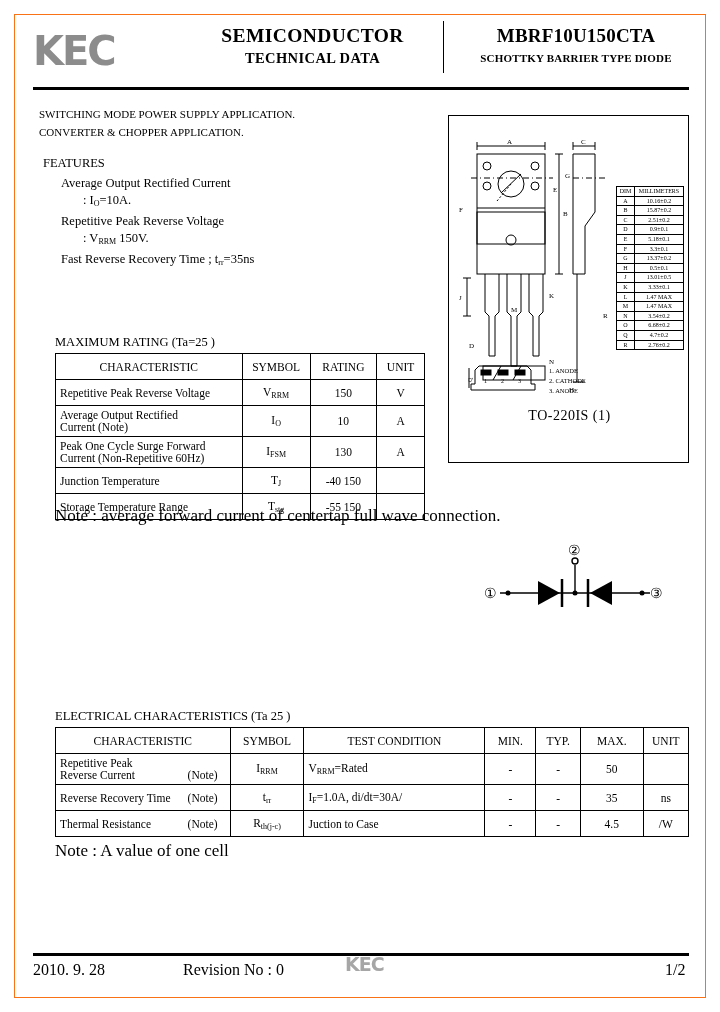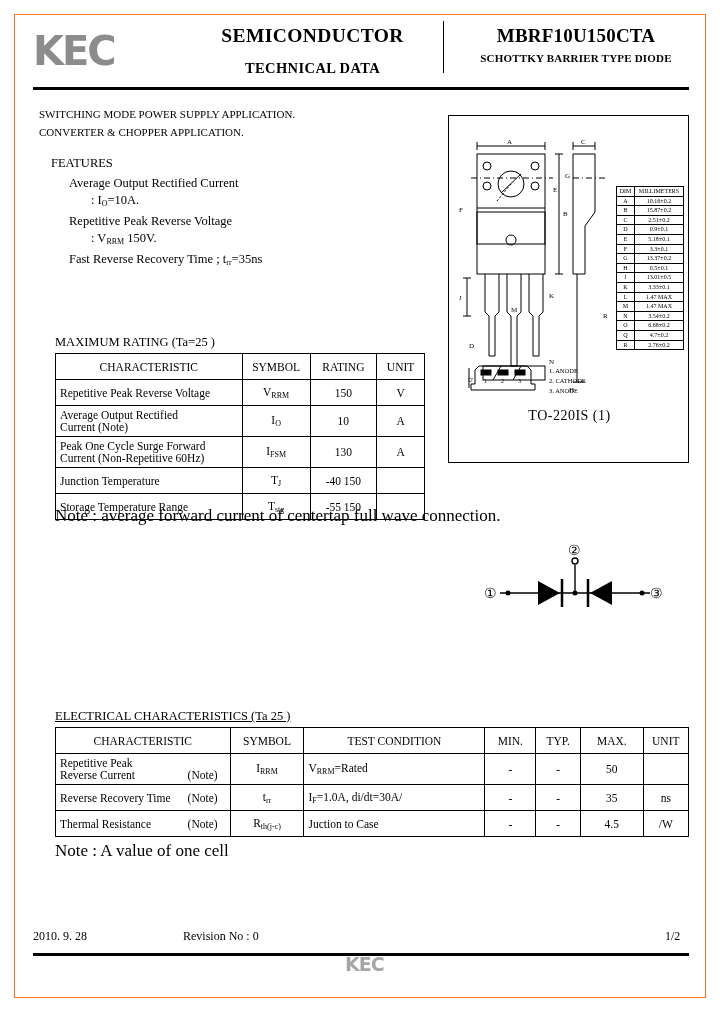--- a/index.html
+++ b/index.html
@@ -5,30 +5,30 @@
   html,body{margin:0;padding:0;background:#fff;}
   body{width:720px;height:1012px;font-family:"Liberation Serif",serif;color:#000;position:relative;overflow:hidden;}
 
   .page{position:absolute;left:14px;top:14px;width:692px;height:984px;border:1px solid #f97316;box-sizing:border-box;}
 
   
   .header{position:relative;height:56px;}
   .logo{position:absolute;left:18px;top:16px;font-family:"DejaVu Sans",sans-serif;font-weight:bold;font-size:40px;letter-spacing:-2px;color:#8c8c8c;line-height:40px;}
   .hdr-mid{position:absolute;left:170px;top:10px;width:255px;text-align:center;}
   .hdr-mid .l1{font-size:19.5px;font-weight:bold;letter-spacing:.4px;}
-  .hdr-mid .l2{font-size:14.5px;font-weight:bold;letter-spacing:.4px;margin-top:13px;}
+  .hdr-mid .l2{font-size:14.5px;font-weight:bold;letter-spacing:.4px;margin-top:3px;}
   .hdr-div{position:absolute;left:428px;top:6px;width:1px;height:52px;background:#000;}
   .hdr-right{position:absolute;left:434px;top:10px;width:254px;text-align:center;}
   .hdr-right .l1{font-size:19px;font-weight:bold;letter-spacing:.2px;}
   .hdr-right .l2{font-size:11px;font-weight:bold;letter-spacing:.2px;margin-top:5px;}
   .rule{position:absolute;left:18px;top:72px;width:656px;height:3px;background:#000;}
 
   
   .intro{position:absolute;left:24px;top:90px;font-size:11px;line-height:18px;}
-  .features{position:absolute;left:36px;top:140px;font-size:12.5px;line-height:17.5px;}
+  .features{position:absolute;left:28px;top:140px;font-size:12.5px;line-height:17.5px;}
   .features .ttl{margin-bottom:2px;}
   .features .lvl1{padding-left:18px;}
   .features .lvl2{padding-left:40px;}
   sub{font-size:8px;vertical-align:-2px;}
 
   
   .sect-title{position:absolute;font-size:12.5px;}
   table.dt{border-collapse:collapse;font-size:11.5px;}
   table.dt td,table.dt th{border:1px solid #000;padding:3px 4px;font-weight:normal;}
   .c{text-align:center;}
@@ -54,21 +54,21 @@
   .pinlegend{position:absolute;left:100px;top:250px;font-size:6.5px;line-height:10px;}
 
   
   .botview{position:absolute;left:18px;top:248px;width:76px;height:30px;}
 
   
   .symbol{position:absolute;left:455px;top:520px;width:210px;height:80px;}
 
   
   .foot-rule{position:absolute;left:18px;top:938px;width:656px;height:3px;background:#000;}
-  .foot{position:absolute;top:914px;font-size:12px;}
+  .foot{position:absolute;top:946px;font-size:16px;}
   .foot-logo{position:absolute;left:330px;top:938px;font-family:"DejaVu Sans",sans-serif;font-weight:bold;font-size:19px;letter-spacing:-1px;color:#a6a6a6;}
 </style>
 </head>
 <body>
 
 <div class="page">
 
   <div class="header">
     <div class="logo">KEC</div>
     <div class="hdr-mid">
@@ -321,21 +321,21 @@
       <circle cx="172" cy="58" r="2.5"></circle>
       <circle cx="105" cy="58" r="2.5"></circle>
     </g>
     <g font-family="Liberation Serif, serif" font-size="14" fill="#000">
       <text x="14" y="63">①</text>
       <text x="98" y="20">②</text>
       <text x="180" y="63">③</text>
     </g>
   </svg>
 
-  <div class="sect-title" style="left:40px;top:694px;text-decoration:underline;">ELECTRICAL CHARACTERISTICS (Ta  25    )</div>
+  <div class="sect-title" style="left:40px;top:694px;">ELECTRICAL CHARACTERISTICS (Ta  25    )</div>
   <table class="dt" id="elec-table">
     <tbody>
       <tr>
         <td class="c" style="width:178px">CHARACTERISTIC</td>
         <td class="c" style="width:68px">SYMBOL</td>
         <td class="c" style="width:192px">TEST CONDITION</td>
         <td class="c" style="width:45px">MIN.</td>
         <td class="c" style="width:38px">TYP.</td>
         <td class="c" style="width:58px">MAX.</td>
         <td class="c" style="width:38px">UNIT</td>

